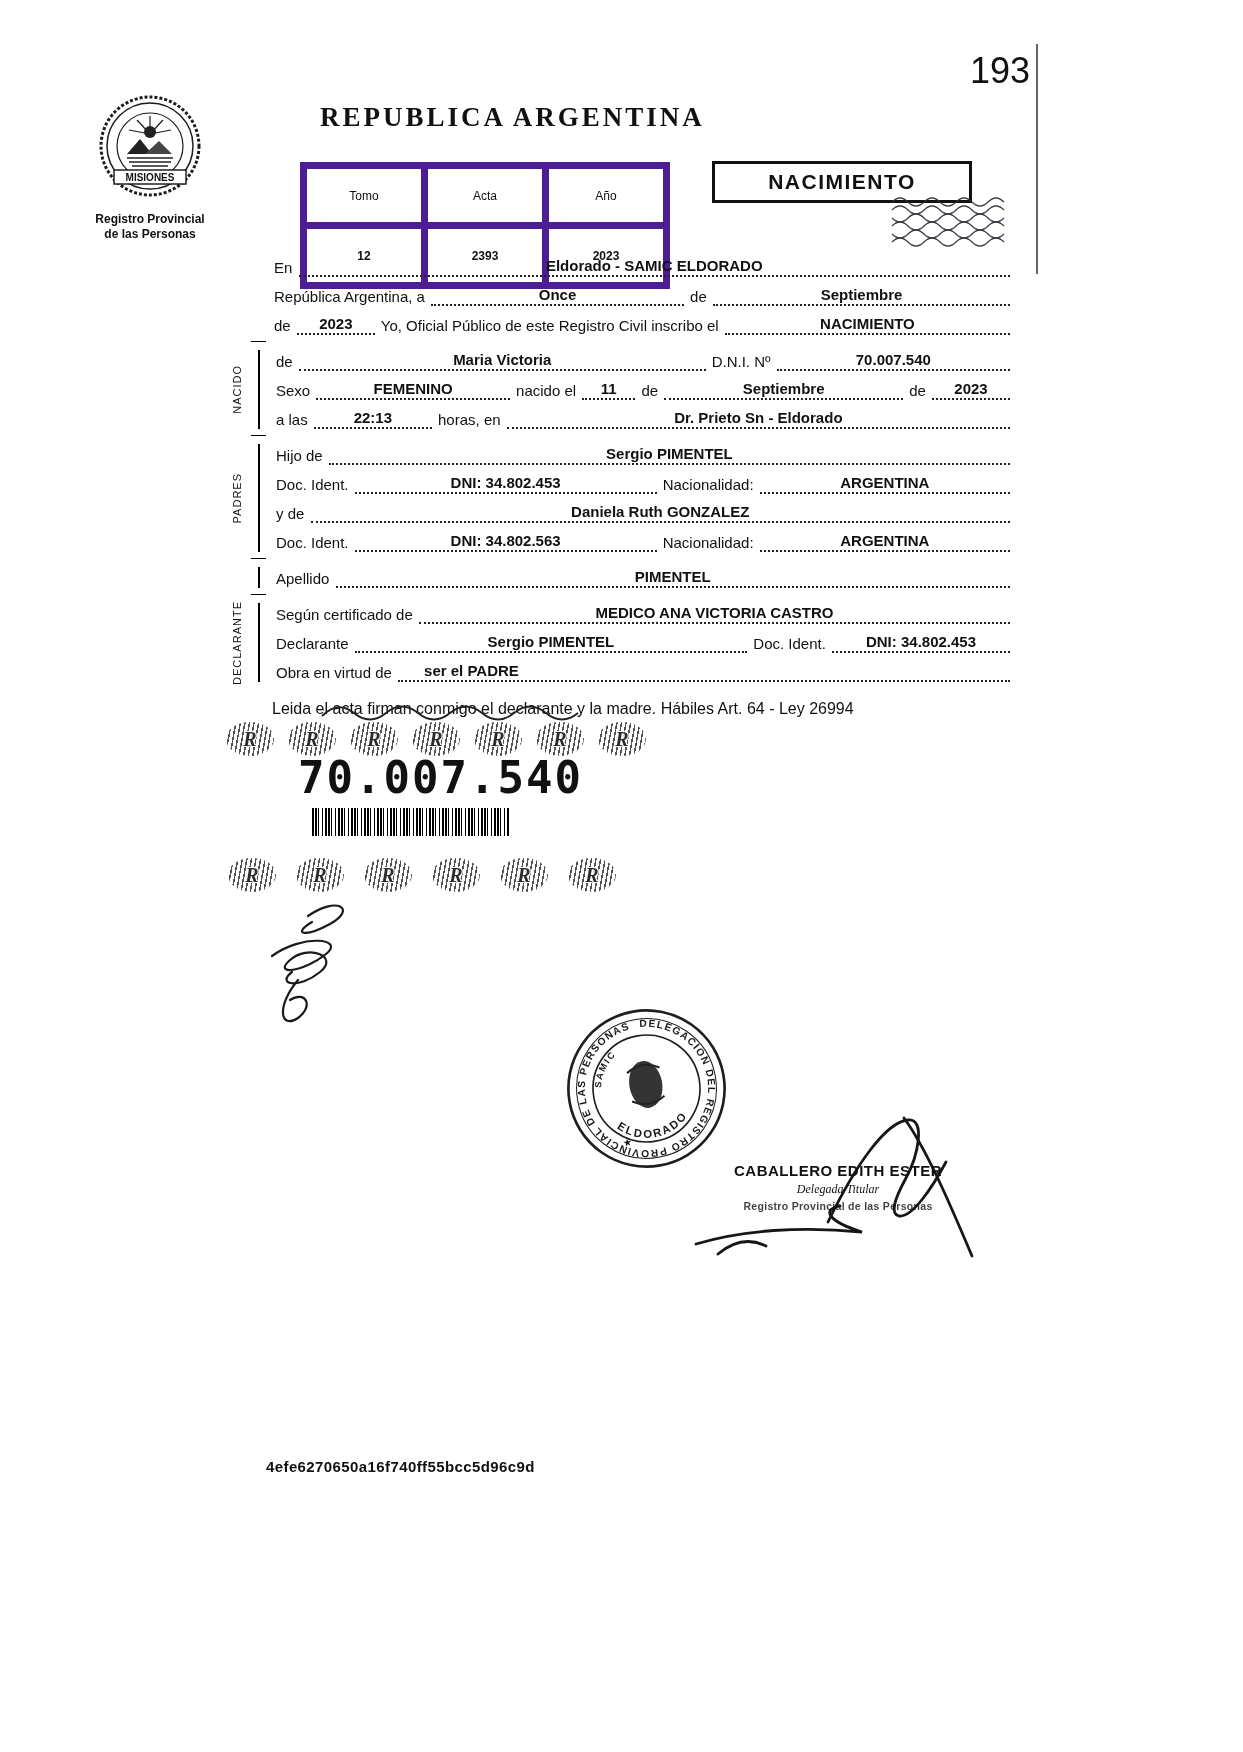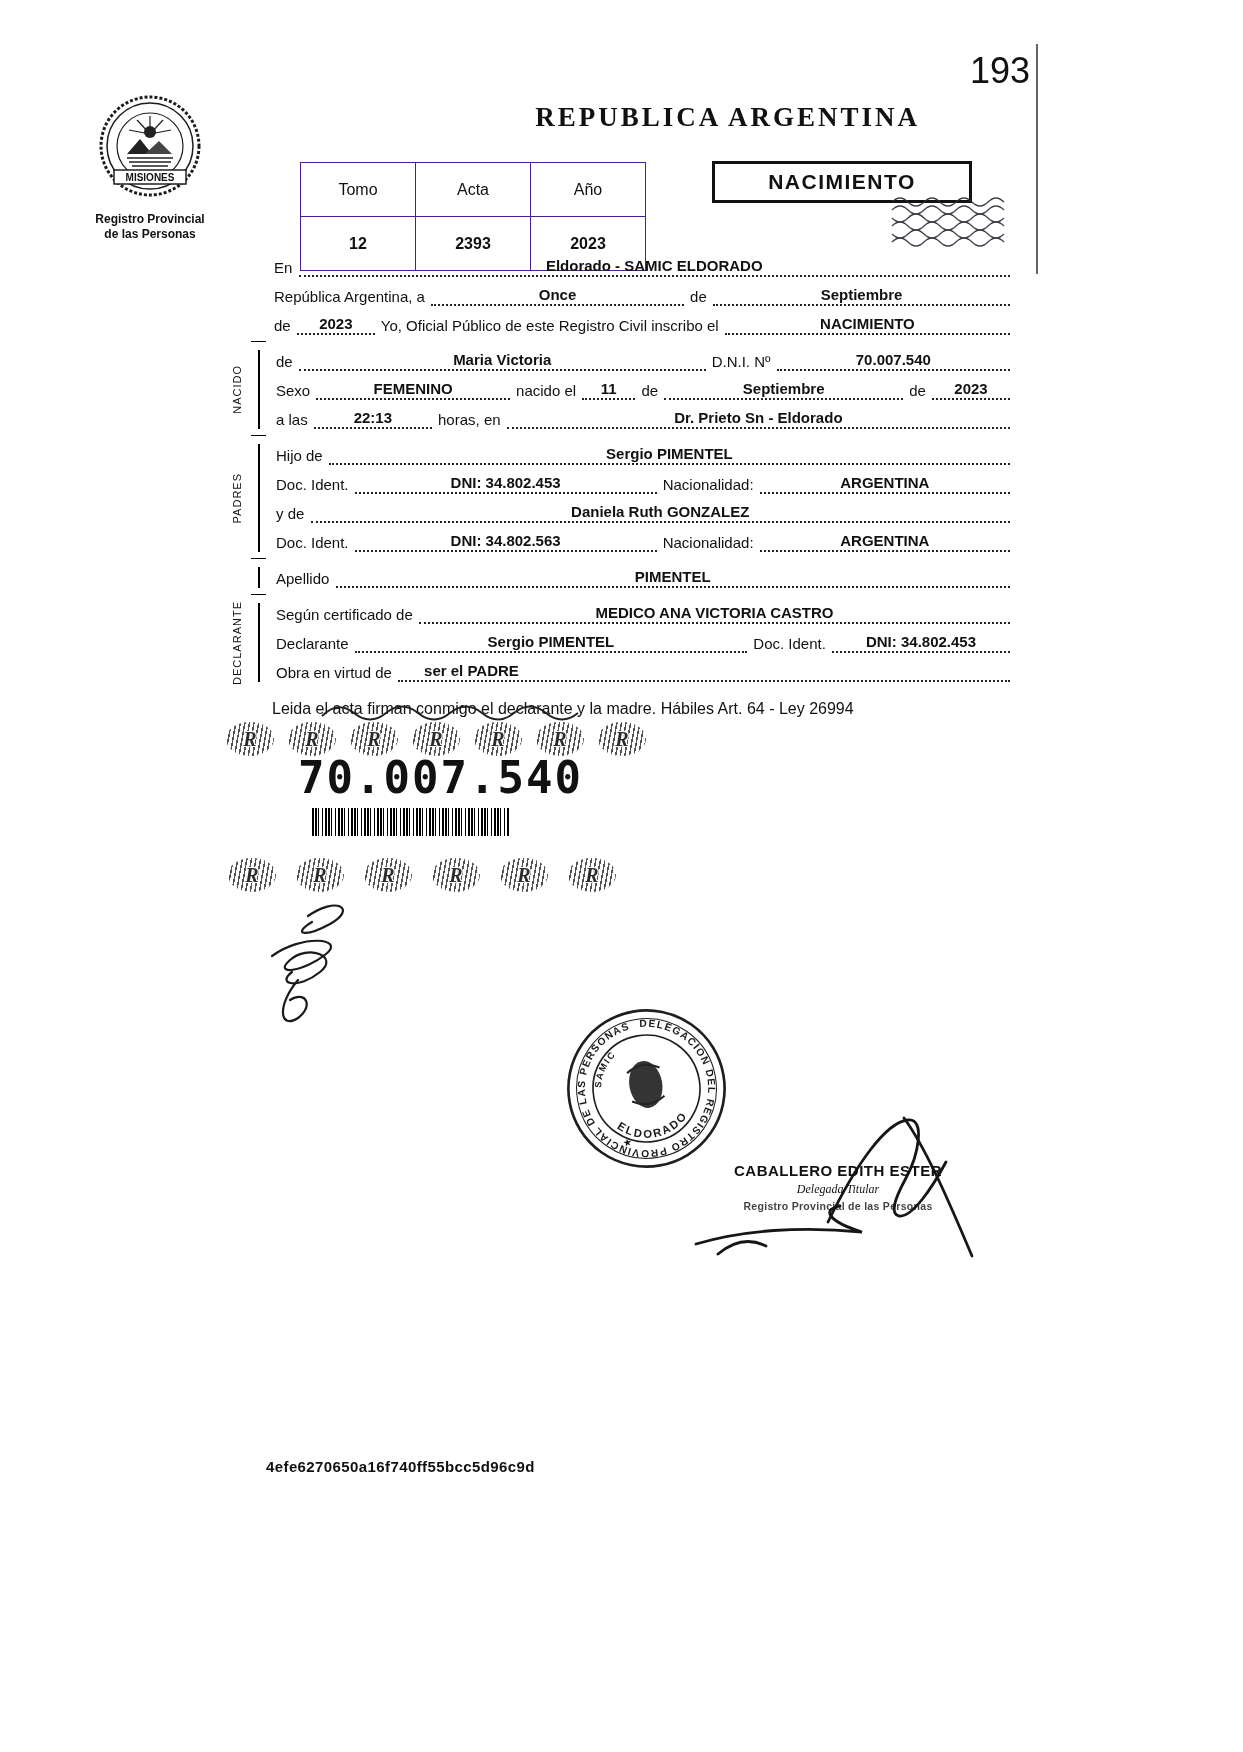--- a/index.html
+++ b/index.html
@@ -2,27 +2,27 @@
 <html><head>
 <meta charset="utf-8">
 <style>
   html,body{margin:0;padding:0;background:#e8e8e8;}
   .page{position:relative;width:1243px;height:1752px;margin:0 auto;background:#ffffff;
         font-family:"Liberation Sans",sans-serif;color:#111;overflow:hidden;}
 
   
   .pageno{position:absolute;left:970px;top:50px;font-size:36px;font-weight:400;}
   .edge-line{position:absolute;left:1036px;top:44px;width:2px;height:230px;background:#4a4a4a;opacity:.85;}
-  .doc-title{position:absolute;left:320px;top:102px;width:600px;text-align:right;
+  .doc-title{position:absolute;left:320px;top:102px;width:600px;text-align:left;
              font-family:"Liberation Serif",serif;font-size:27px;font-weight:700;letter-spacing:3px;}
   .logo{position:absolute;left:86px;top:94px;width:128px;text-align:center;}
   .logo .cap{font-size:12px;font-weight:700;line-height:1.25;margin-top:4px;}
 
   table.rec{position:absolute;left:300px;top:162px;border-collapse:collapse;}
-  table.rec td{border:1px solid #4c1d95;width:90px;height:29px;text-align:center;font-size:16px;padding:12px;}
+  table.rec td{border:7px solid #4c1d95;width:90px;height:29px;text-align:center;font-size:12px;padding:12px;}
   table.rec tr.vals td{font-weight:600;}
 
   .tipo-box{position:absolute;left:712px;top:161px;width:254px;height:36px;border:3px solid #111;
             display:flex;align-items:center;justify-content:center;font-size:21px;font-weight:700;letter-spacing:1.5px;}
   .guilloche{position:absolute;left:890px;top:194px;}
 
   
   .form{position:absolute;left:258px;top:250px;width:752px;}
   .block{padding-left:14px;}
   .section{position:relative;border-left:2px solid #000;padding-left:14px;margin-top:15px;}

